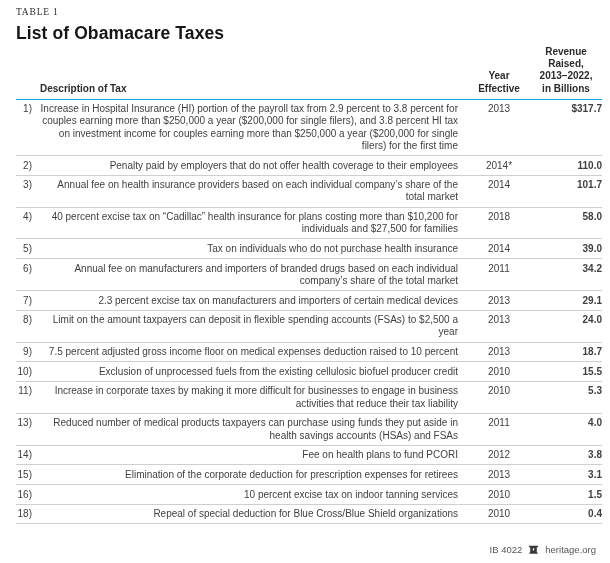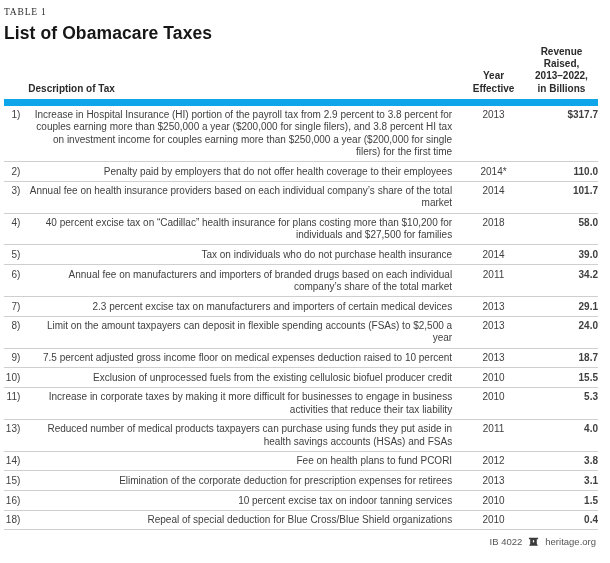--- a/index.html
+++ b/index.html
@@ -7,21 +7,21 @@
   body {
     width: 610px;
     height: 563px;
     font-family: "Liberation Sans", sans-serif;
     color: #404040;
     overflow: hidden;
   }
   .page {
     width: 610px;
     height: 563px;
-    padding: 7px 12px 6px 4px;
+    padding: 7px 12px 6px 16px;
     position: relative;
   }
   .eyebrow {
     font-family: "Liberation Serif", serif;
     font-size: 9.5px;
     letter-spacing: 0.8px;
     color: #2b2b2b;
     margin-bottom: 6px;
   }
   .title {
@@ -37,21 +37,21 @@
     table-layout: fixed;
   }
   th, td {
     vertical-align: bottom;
     font-size: 10px;
     line-height: 1.22;
   }
   thead th {
     font-weight: bold;
     color: #2b2b2b;
-    border-bottom: 7px solid #0ea5e9;
+    border-bottom: 1px solid #0ea5e9;
     padding-bottom: 4px;
     white-space: pre-line;
   }
   th.col-desc { text-align: left; }
   th.col-year { text-align: center; }
   th.col-rev  { text-align: center; }
   col.c-num  { width: 24px; }
   col.c-desc { width: 428px; }
   col.c-year { width: 62px; }
   col.c-rev  { width: 72px; }
@@ -61,21 +61,21 @@
     border-bottom: 1px solid #cfcfcf;
     color: #3f3f3f;
   }
   td.num  { text-align: right; padding-right: 8px; }
   td.desc { text-align: right;  padding-right: 10px; }
   td.year { text-align: center; }
   td.rev  { text-align: right; font-weight: bold; }
   .footer {
     position: absolute;
     right: 14px;
-    bottom: 16px;
+    bottom: 8px;
     display: flex;
     align-items: center;
     gap: 6px;
     font-size: 9.5px;
     color: #555555;
   }
   .logo-icon { display: inline-flex; align-items: center; }
   .footer a { color: #555555; text-decoration: none; }
 </style>
 </head>

